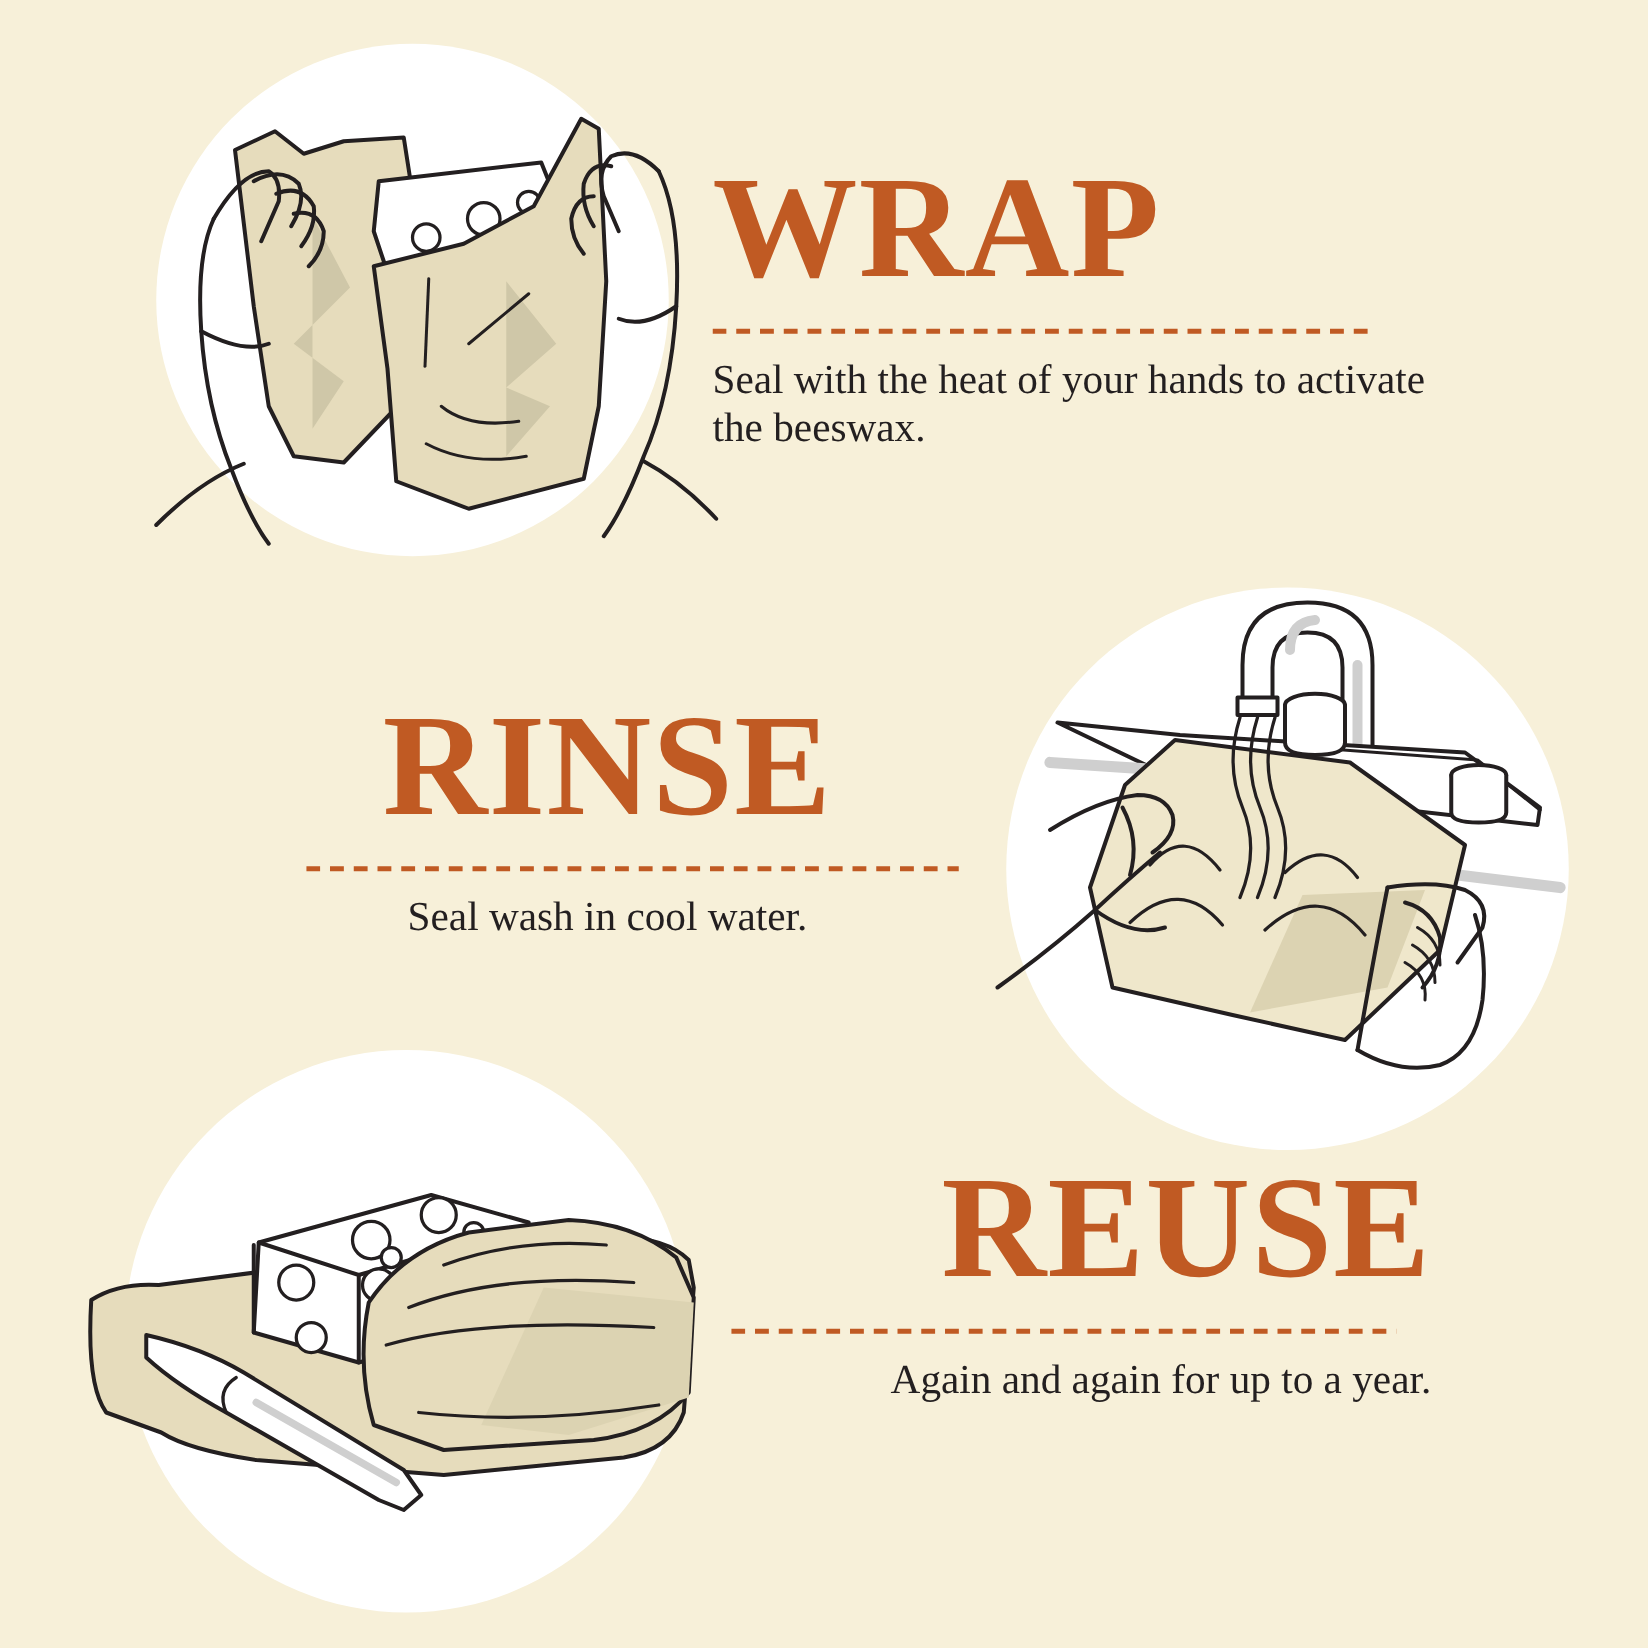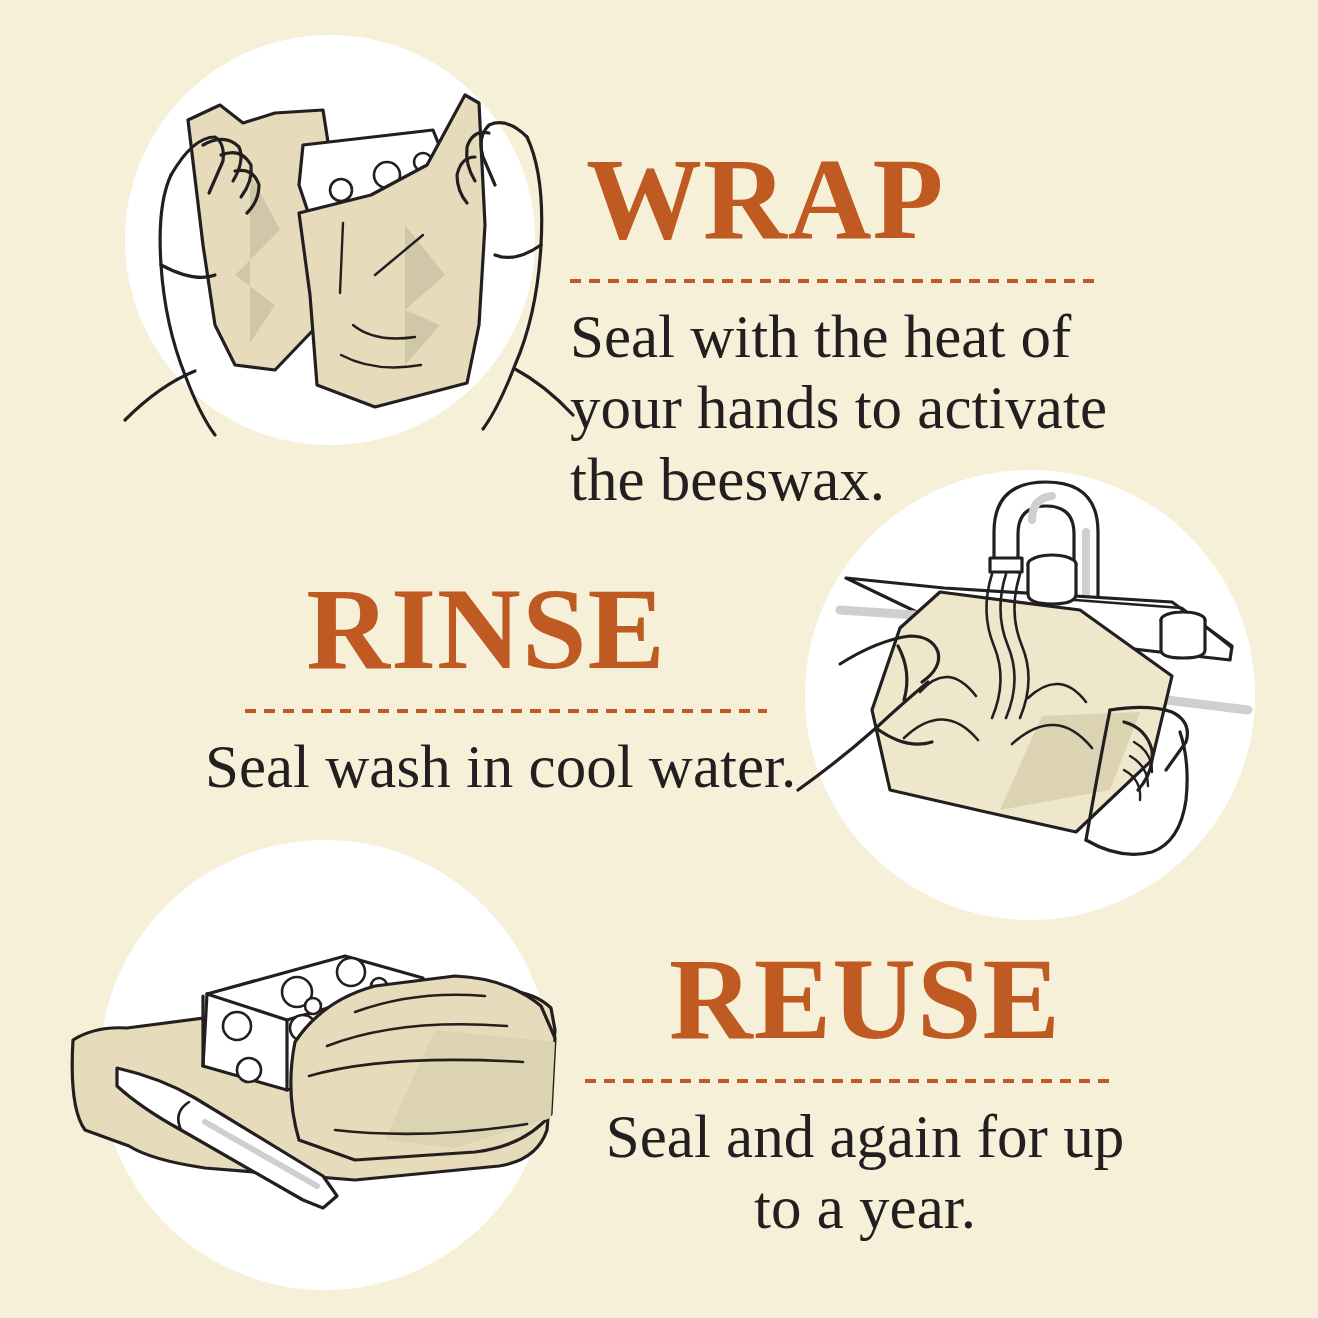--- a/index.html
+++ b/index.html
@@ -37,49 +37,49 @@
   #illus-rinse { left: 780px; top: 30px;  width: 500px; height: 470px; }
   #illus-reuse { left: 55px;  top: 10px;  width: 540px; height: 470px; }
   .illustration svg { display: block; width: 100%; height: 100%; }
 
   
   .text-block {
     position: absolute;
   }
   #text-wrap  { left: 570px; top: 125px; width: 570px; text-align: left; }
   #text-rinse { left: 205px; top: 125px; width: 562px; text-align: center; }
-  #text-reuse { left: 585px; top: 105px; width: 560px; text-align: center; }
+  #text-reuse { left: 585px; top: 105px; width: 560px; text-align: right; }
 
   .step-heading {
     color: #C05A23;
     font-family: "Liberation Serif", "DejaVu Serif", serif;
     font-weight: bold;
     font-size: 116px;
     line-height: 1.0;
     letter-spacing: 1px;
-    margin: 16px;
+    margin: 0;
     padding: 0;
     white-space: nowrap;
   }
 
   .divider {
     height: 4px;
     margin: 22px 0 18px 0;
     background-image: linear-gradient(to right, #C05A23 0 11px, rgba(0,0,0,0) 11px 19px);
     background-size: 19px 4px;
     background-repeat: repeat-x;
   }
   #text-wrap  .divider { width: 528px; }
   #text-rinse .divider { width: 522px; margin-left: auto; }
   #text-reuse .divider { width: 532px; }
 
   .step-body {
     color: #231F20;
     font-family: "Liberation Serif", "DejaVu Serif", serif;
-    font-size: 61px;
+    font-size: 33px;
     line-height: 1.17;
     margin: 0;
     padding: 0;
     font-weight: normal;
   }
   #text-rinse .step-body { white-space: nowrap; }
 </style>
 </head>
 <body>
 
@@ -223,17 +223,17 @@
           <path d="M62 238 Q106 248 140 268 L268 346 L282 366 L268 378 L248 370 L126 300 Q86 278 62 256 Z" fill="#FFFFFF" stroke="#231F20"></path>
           <path d="M150 292 L262 356" stroke="#CFCFCF" stroke-width="6"></path>
           <path d="M126 300 Q118 282 134 272" stroke="#231F20" stroke-width="2.6"></path>
         </g>
       </svg>
     </div>
 
     <div class="text-block" id="text-reuse">
       <h2 class="step-heading">REUSE</h2>
       <div class="divider"></div>
-      <p class="step-body">Seal and again for up to a year.</p>
+      <p class="step-body">Again and again for up to a year.</p>
     </div>
   </div>
 
 </div>
 
 </body></html>

